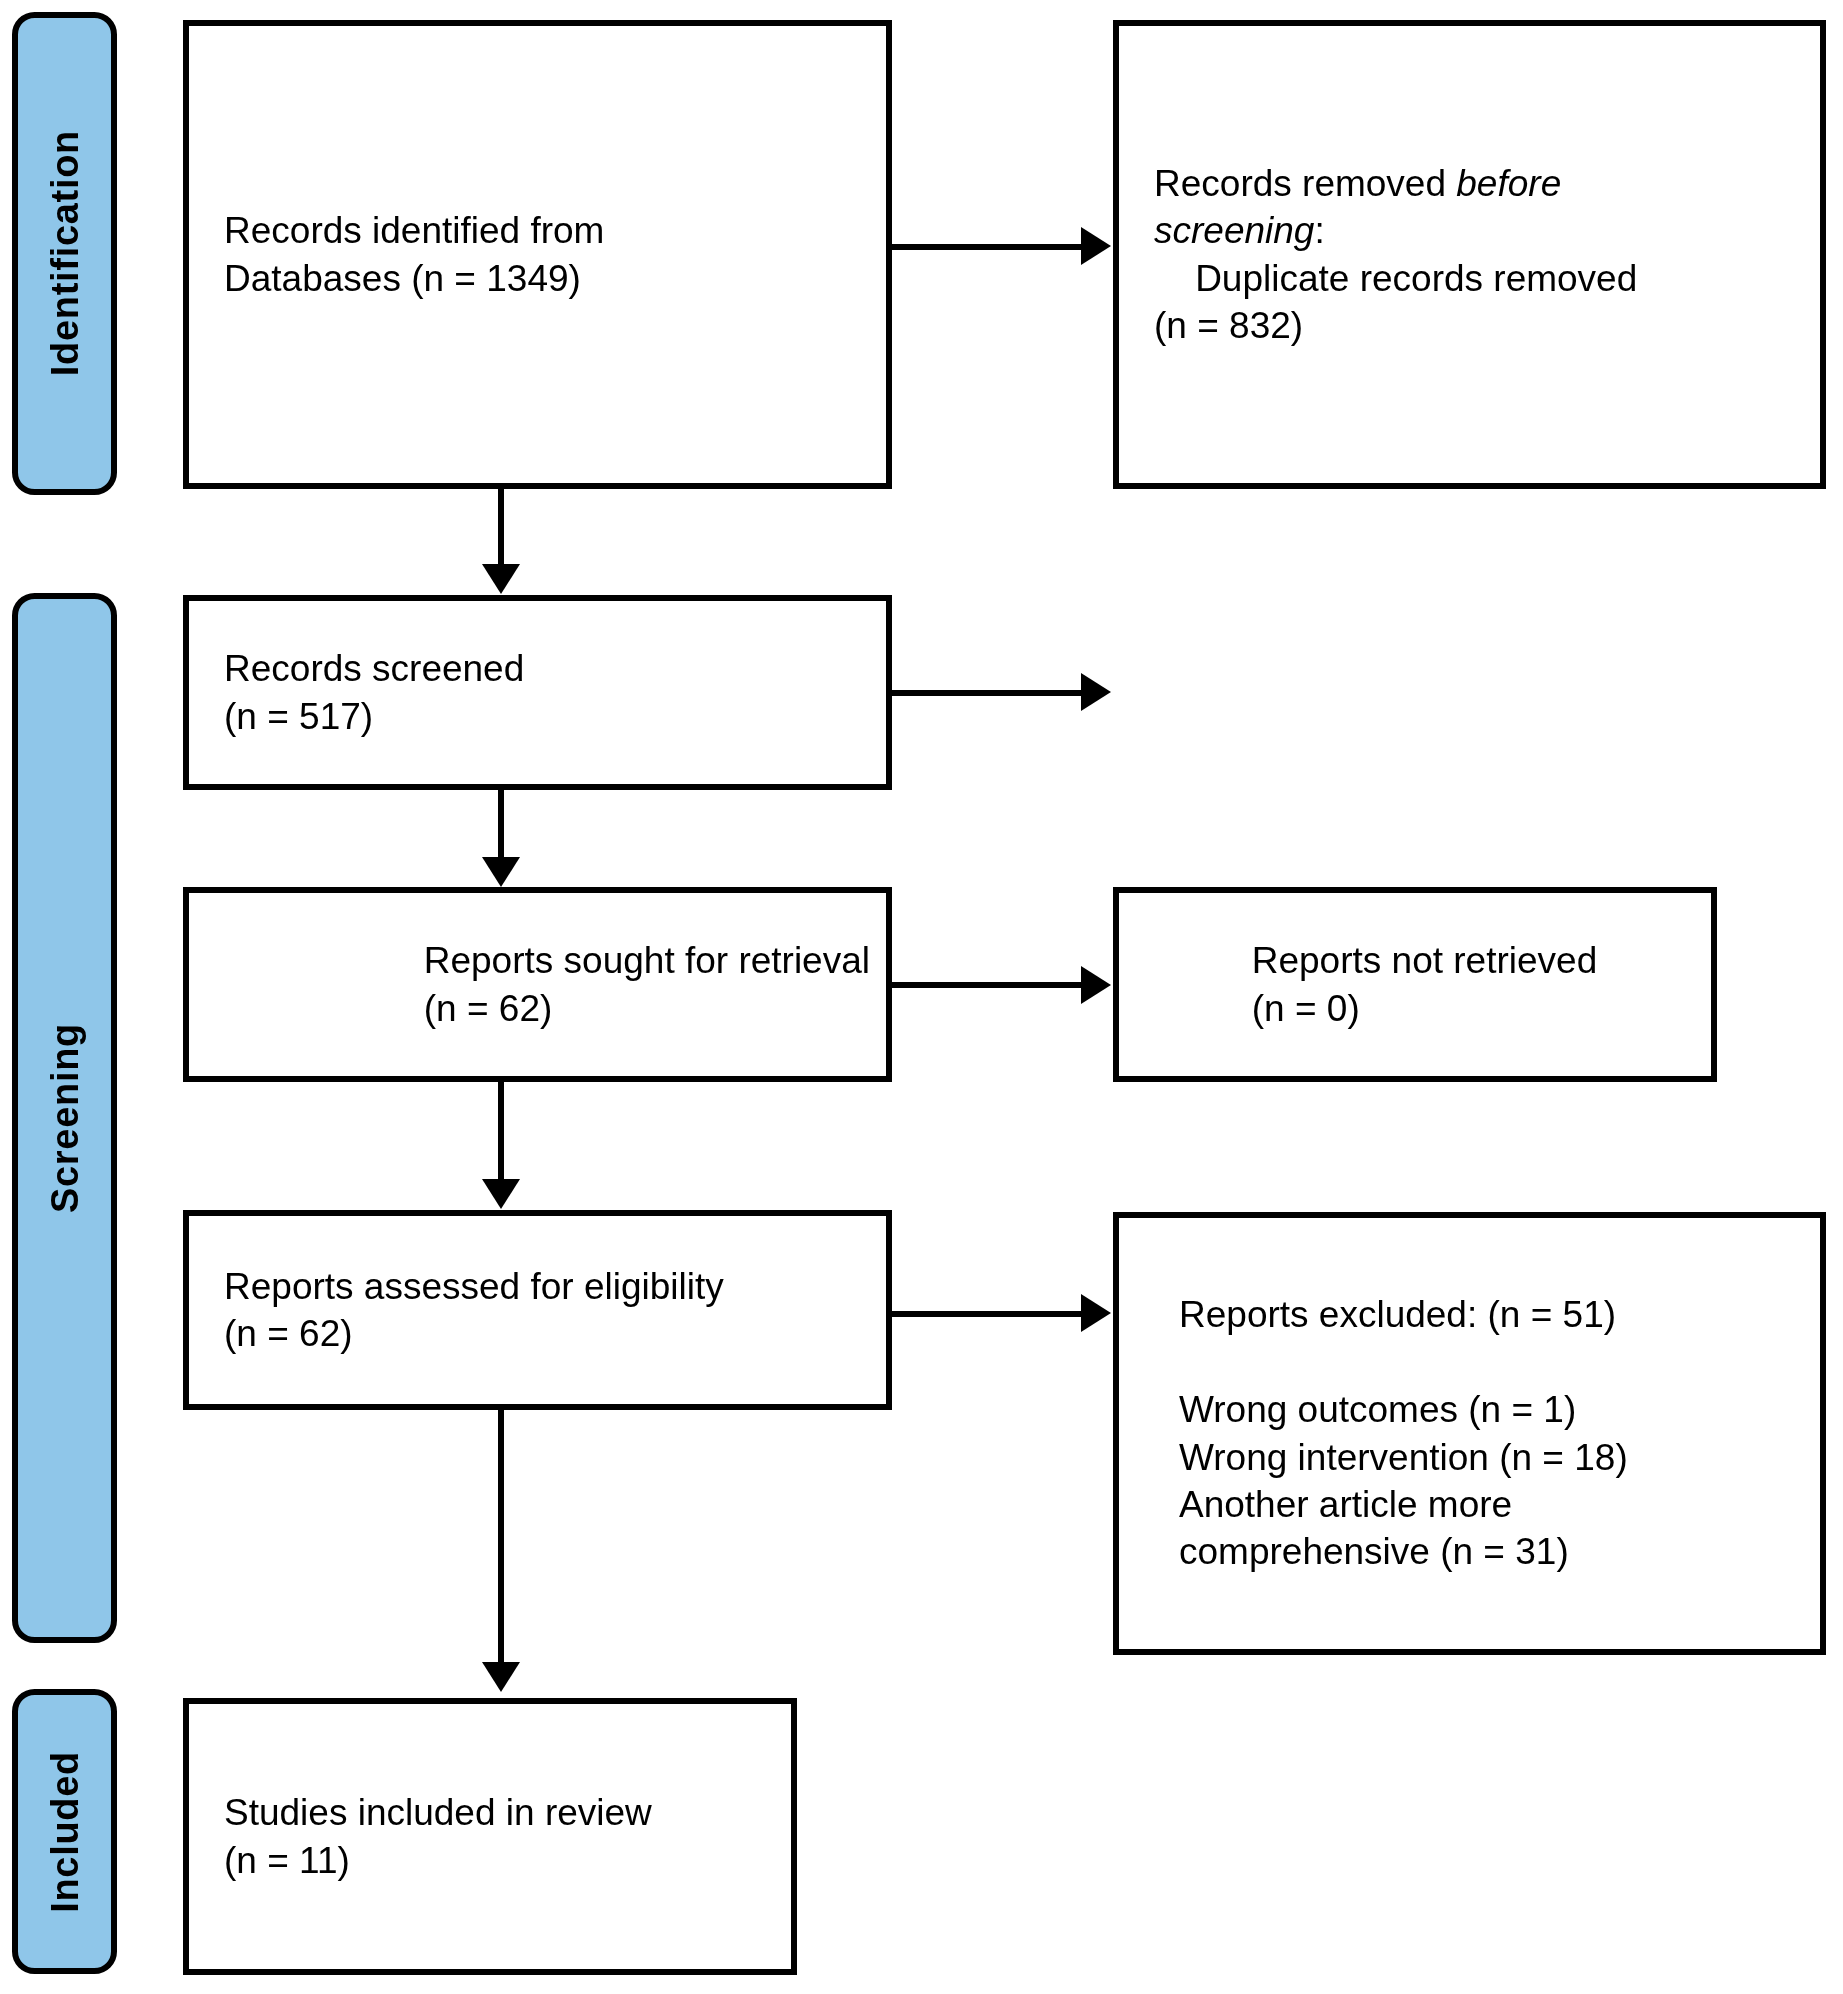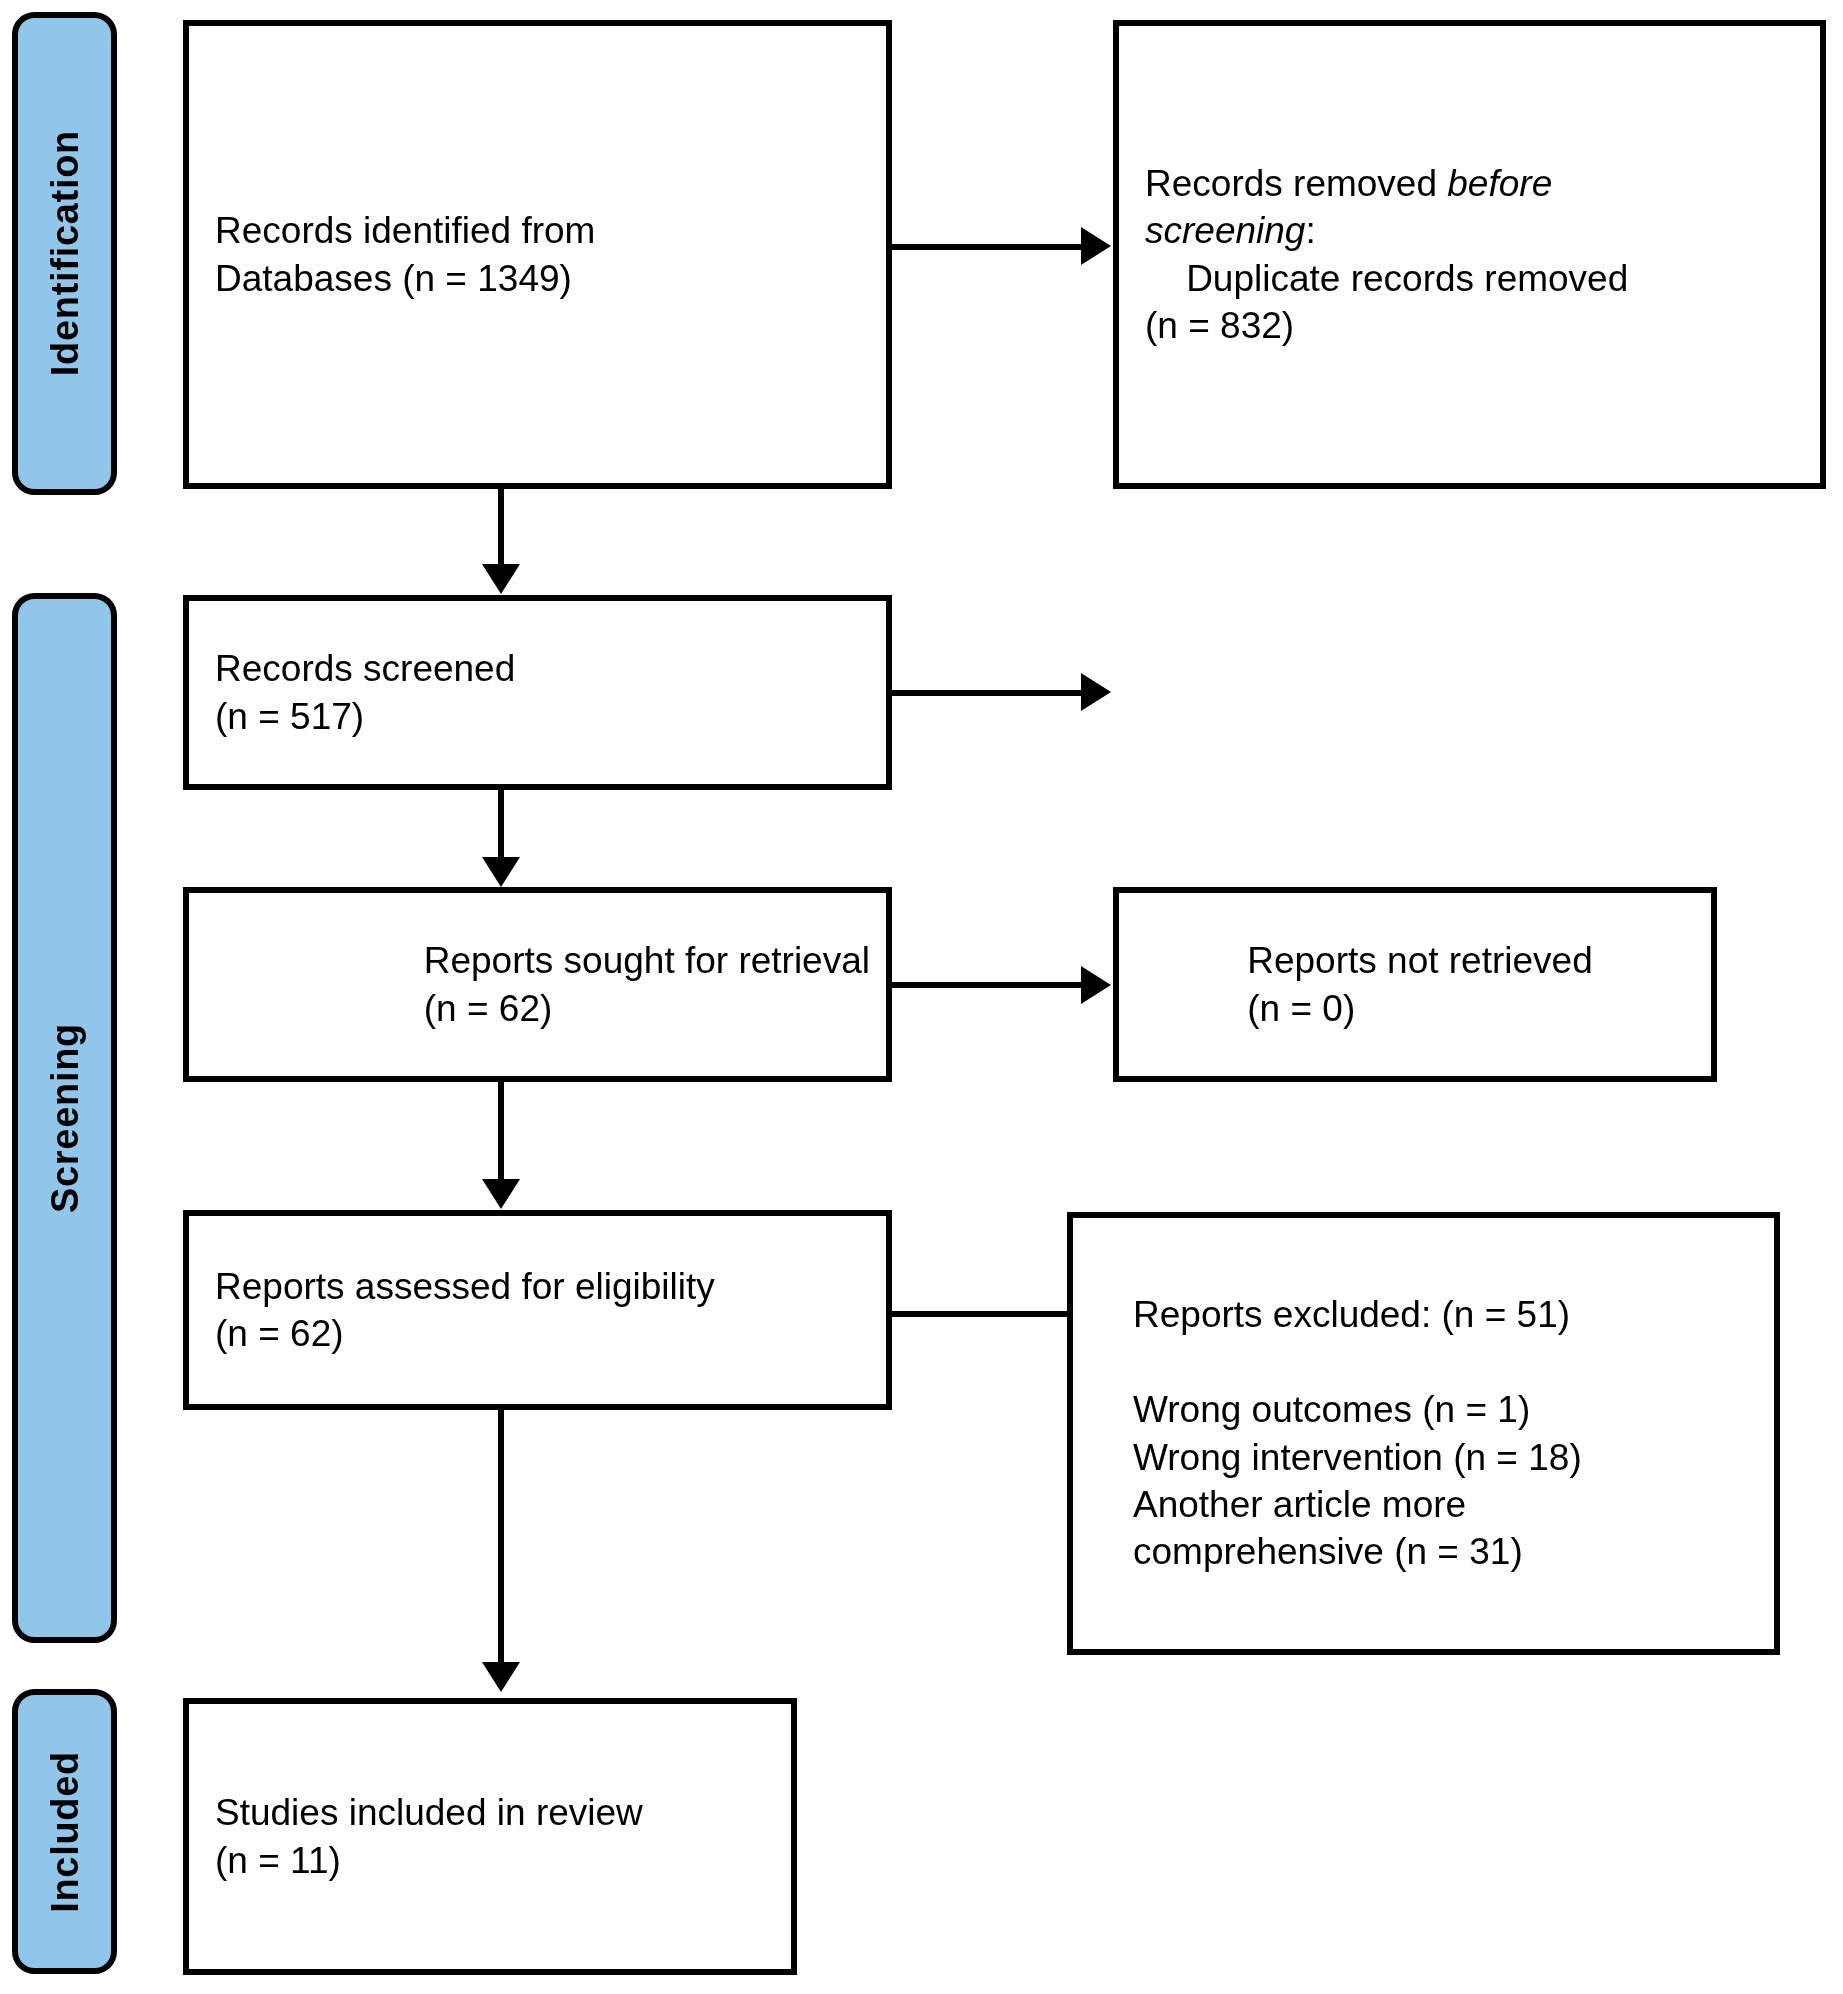--- a/index.html
+++ b/index.html
@@ -44,21 +44,21 @@
     background: #ffffff;
     border: 6px solid #000000;
     box-sizing: border-box;
     display: flex;
     align-items: center;
   }
   .box-text {
     font-size: 37px;
     line-height: 1.28;
     color: #000000;
-    padding-left: 26px;
+    padding-left: 35px;
     padding-right: 16px;
     white-space: pre-wrap;
   }
   .box-text.indent-block {
     padding-left: 60px;
   }
   .box-text .italic { font-style: italic; }
 
   
   .conn {
@@ -138,21 +138,21 @@
   <div class="conn" style="left:498px; top:1082px; width:6px; height:97px;"></div>
   <div class="arrow-down" style="left:482px; top:1179px;"></div>
 
   <div class="flow-box" style="left:183px; top:1210px; width:709px; height:200px;">
     <div class="box-text"><span>Reports assessed for eligibility</span><br><span>(n = 62)</span></div>
   </div>
 
   <div class="conn" style="left:892px; top:1311px; width:189px; height:6px;"></div>
   <div class="arrow-right" style="left:1081px; top:1294px;"></div>
 
-  <div class="flow-box" style="left:1067px; top:1212px; width:713px; height:443px;">
+  <div class="flow-box" style="left:1113px; top:1212px; width:713px; height:443px;">
     <div class="box-text indent-block"><span>Reports excluded: (n = 51)</span><br><br><span>Wrong outcomes (n = 1)</span><br><span>Wrong intervention (n = 18)</span><br><span>Another article more</span><br><span>comprehensive (n = 31)</span></div>
   </div>
 
   <div class="conn" style="left:498px; top:1410px; width:6px; height:252px;"></div>
   <div class="arrow-down" style="left:482px; top:1662px;"></div>
 
   <div class="flow-box" style="left:183px; top:1698px; width:614px; height:277px;">
     <div class="box-text"><span>Studies included in review</span><br><span>(n = 11)</span></div>
   </div>
 

